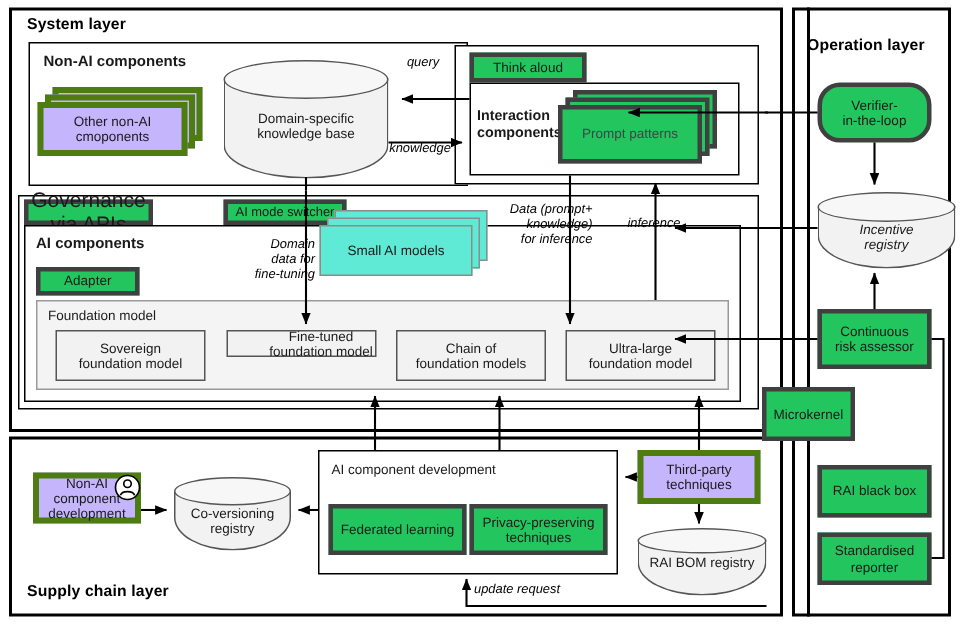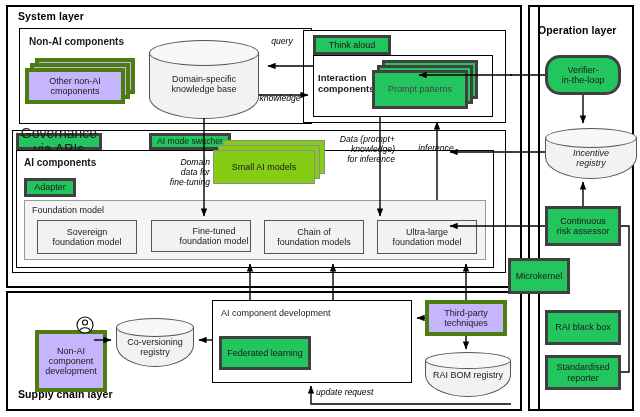--- a/index.html
+++ b/index.html
@@ -49,21 +49,21 @@
   }
   
   .rect-gk{
     border:1px solid #555;
     background:#f2f2f2;
     font-size:9px;color:#1a1a1a;
   }
   
   .rect-wg{
     border:1px solid #8c8c8c;
-    background:#84cc16;
+    background:#5eead4;
     font-size:9px;color:#1a1a1a;
   }
   
   .grp{
     border:1px solid #000;
     background:#ffffff;
   }
   .grp-g{
     border:1px solid #9a9a9a;
     background:#f4f4f4;
@@ -155,34 +155,34 @@
   <div class="anno" style="left:249px;top:94px;width:62px;">knowledge</div>
 
   <div class="abs grp" style="left:12px;top:130px;width:494px;height:143px;"></div>
 
   <div class="box rect-g" style="left:16px;top:133px;width:86px;height:17px;font-size:14px;">Governance via APIs</div>
   <div class="box rect-g" style="left:122px;top:133px;width:82px;height:17px;font-size:8.6px;margin-left:27px;">AI mode switcher</div>
 
   <div class="abs" style="left:16px;top:150px;width:478px;height:118px;border:1.6px solid #000;background:#fff;"></div>
   <div class="grp-label bold" style="left:24px;top:157px;font-size:10px;">AI components</div>
 
-  <div class="box rect-g" style="left:24px;top:178px;width:52px;height:19px;">Adapter</div>
+  <div class="box rect-g" style="left:24px;top:178px;width:69px;height:19px;">Adapter</div>
 
   <div class="box rect-wg" style="left:223px;top:140px;width:102px;height:34px;"></div>
   <div class="box rect-wg" style="left:218px;top:145px;width:102px;height:34px;"></div>
   <div class="box rect-wg" style="left:213px;top:150px;width:102px;height:34px;">Small AI models</div>
 
   <div class="box rect-g" style="left:322px;top:167px;width:62px;height:32px;margin-top:48px;">Bot team</div>
 
   <div class="abs grp-g" style="left:24px;top:200px;width:462px;height:60px;"></div>
   <div class="grp-label" style="left:32px;top:205px;">Foundation model</div>
 
   <div class="box rect-gk" style="left:37px;top:220px;width:100px;height:34px;">Sovereign
 foundation model</div>
-  <div class="box rect-gk" style="left:151px;top:220px;width:100px;height:32px;padding-left:26px;">Fine-tuned
+  <div class="box rect-gk" style="left:151px;top:220px;width:100px;height:18px;padding-left:26px;">Fine-tuned
 foundation model</div>
   <div class="box rect-gk" style="left:264px;top:220px;width:100px;height:34px;">Chain of
 foundation models</div>
   <div class="box rect-gk" style="left:377px;top:220px;width:100px;height:34px;">Ultra-large
 foundation model</div>
 
   <div class="anno right" style="left:140px;top:158px;width:70px;">Domain
 data for
 fine-tuning</div>
   <div class="anno right" style="left:313px;top:135px;width:82px;">Data (prompt+
@@ -207,21 +207,21 @@
 risk assessor</div>
 
   <div class="box rect-g" style="left:545px;top:310px;width:76px;height:35px;">RAI black box</div>
 
   <div class="box rect-g" style="left:545px;top:355px;width:76px;height:35px;">Standardised
 reporter</div>
 
   <div class="abs layer" style="left:6px;top:291px;width:516px;height:120px;"></div>
   <div class="layer-title" style="left:18px;top:388px;">Supply chain layer</div>
 
-  <div class="box rect-w" style="left:35px;top:315px;width:72px;height:62px;margin-top:15px;">Non-AI
+  <div class="box rect-w" style="left:22px;top:315px;width:72px;height:34px;">Non-AI
 component
 development</div>
 
   <div class="actor" style="left:76px;top:316px;width:18px;height:18px;">
     <svg width="18" height="18" viewBox="0 0 18 18">
       <circle cx="9" cy="9" r="8" fill="#ffffff" stroke="#000" stroke-width="1.1"></circle>
       <circle cx="9" cy="6.5" r="2.5" fill="none" stroke="#000" stroke-width="1.1"></circle>
       <path d="M4.3 14.2 C5.2 10.9 12.8 10.9 13.7 14.2" fill="none" stroke="#000" stroke-width="1.1"></path>
     </svg>
   </div>
@@ -230,20 +230,22 @@
     <div class="body" style="top:9px;height:39px;"></div>
     <div class="top" style="height:17px;"></div>
     <div class="lbl" style="top:19px;">Co-versioning
 registry</div>
   </div>
 
   <div class="abs grp" style="left:212px;top:300px;width:200px;height:83px;"></div>
   <div class="grp-label" style="left:221px;top:308px;">AI component development</div>
 
   <div class="box rect-g" style="left:219px;top:336px;width:92px;height:34px;">Federated learning</div>
+  <div class="box rect-g" style="left:313px;top:336px;width:92px;height:34px;">Privacy-preserving
+techniques</div>
 
   <div class="box rect-w" style="left:425px;top:300px;width:82px;height:36px;">Third-party
 techniques</div>
 
   <div class="cyl" style="left:425px;top:352px;width:86px;height:44px;">
     <div class="body" style="top:8px;height:36px;"></div>
     <div class="top" style="height:15px;"></div>
     <div class="lbl" style="top:18px;">RAI BOM registry</div>
   </div>
 

